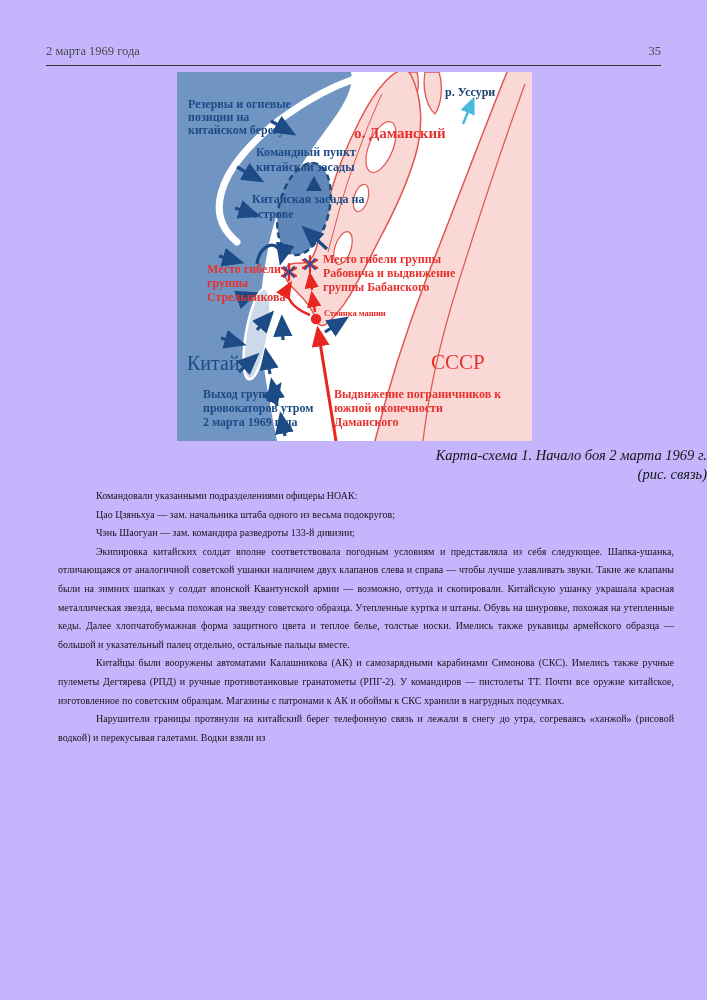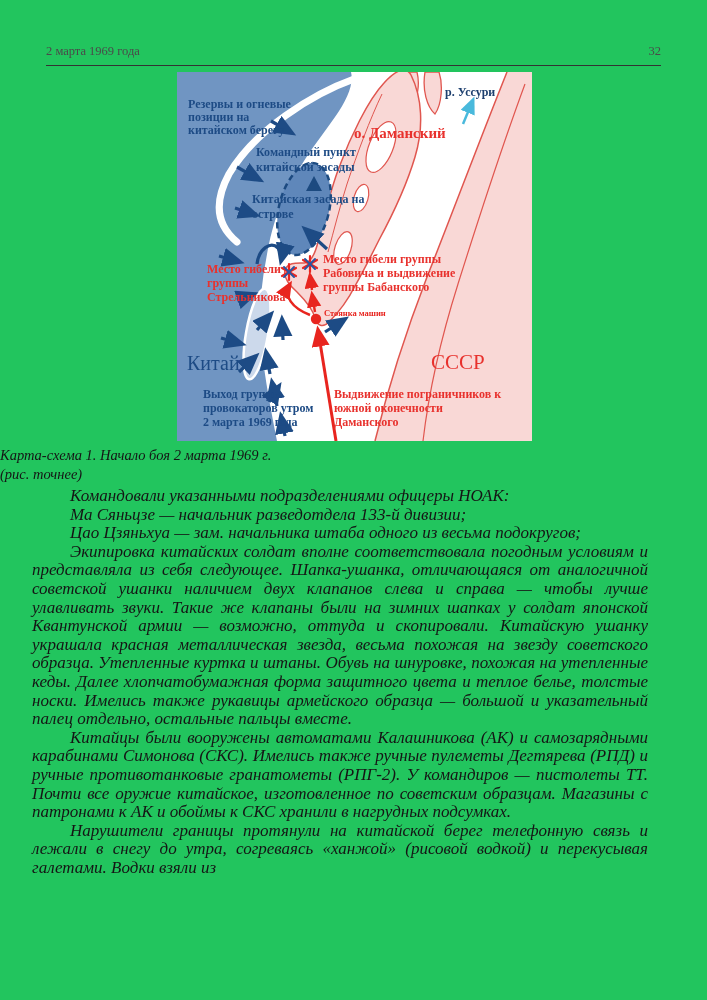--- a/index.html
+++ b/index.html
@@ -1,43 +1,43 @@
 <!DOCTYPE html>
 <html><head>
 <meta charset="utf-8">
 <style>
   html,body{margin:0;padding:0;background:#ffffff;}
-  .page{position:relative;width:707px;height:1000px;background:#22c55e;overflow:hidden;
+  .page{position:relative;width:707px;height:1000px;background:#c4b5fd;overflow:hidden;
         font-family:"Liberation Serif", serif;color:#111;}
   .runhead{position:absolute;left:46px;right:46px;top:44px;display:flex;
            justify-content:space-between;font-size:12.5px;color:#4a4a4a;
            border-bottom:1.6px solid #333;padding-bottom:6px;}
   .mapwrap{position:absolute;left:177px;top:72px;width:355px;height:369px;}
-  .caption{position:absolute;top:446px;left:0;width:707px;text-align:left;
+  .caption{position:absolute;top:446px;left:0;width:707px;text-align:right;
            font-style:italic;font-size:14.5px;line-height:19px;color:#151515;}
-  .body{position:absolute;top:487px;left:32px;width:616px;text-align:justify;
-        font-size:17px;line-height:18.6px;color:#151515;font-style:italic;}
+  .body{position:absolute;top:487px;left:58px;width:616px;text-align:justify;
+        font-size:10px;line-height:18.6px;color:#151515;}
   .body p{margin:0;text-indent:38px;}
   svg text{font-family:"Liberation Serif", serif;}
   .mnavy{fill:#1d4b85;font-weight:600;font-size:12px;}
   .mred{fill:#e8312d;font-weight:600;font-size:12px;}
   .mbig-navy{fill:#1d4b85;font-size:20px;}
   .mbig-red{fill:#e8312d;font-size:21px;}
   .misland{fill:#e8312d;font-weight:700;font-size:15px;}
   .mriver{fill:#1d3f6e;font-weight:700;font-size:12px;}
   .mparking{fill:#e8251f;font-weight:700;font-size:8.5px;}
 </style>
 </head>
 <body>
 
 <div class="page">
 
   <div class="runhead">
     <span>2 марта 1969 года</span>
-    <span>32</span>
+    <span>35</span>
   </div>
 
   <div class="mapwrap">
     <svg width="355" height="369" viewBox="0 0 355 369">
       <defs>
         <marker id="an" markerWidth="8" markerHeight="8" refX="5.5" refY="3" orient="auto">
           <path d="M0,0 L7,3 L0,6 Z" fill="#1d4b85"></path>
         </marker>
         <marker id="ar" markerWidth="8" markerHeight="8" refX="5.5" refY="3" orient="auto">
           <path d="M0,0 L7,3 L0,6 Z" fill="#e8251f"></path>
@@ -157,25 +157,25 @@
       <text class="mred">
         <tspan x="157" y="326">Выдвижение пограничников к</tspan>
         <tspan x="157" y="340">южной оконечности</tspan>
         <tspan x="157" y="354">Даманского</tspan>
       </text>
     </svg>
   </div>
 
   <div class="caption">
     <div>Карта-схема 1. Начало боя 2 марта 1969 г.</div>
-    <div>(рис. точнее)</div>
+    <div>(рис. связь)</div>
   </div>
 
   <div class="body">
     <p>Командовали указанными подразделениями офицеры НОАК:</p>
-    <p>Ма Сяньцзе — начальник разведотдела 133-й дивизии;</p>
     <p>Цао Цзяньхуа — зам. начальника штаба одного из весьма подокругов;</p>
+    <p>Чэнь Шаогуан — зам. командира разведроты 133-й дивизии;</p>
     <p>Экипировка китайских солдат вполне соответствовала погодным условиям и представляла из себя следующее. Шапка-ушанка, отличающаяся от аналогичной советской ушанки наличием двух клапанов слева и справа — чтобы лучше улавливать звуки. Такие же клапаны были на зимних шапках у солдат японской Квантунской армии — возможно, оттуда и скопировали. Китайскую ушанку украшала красная металлическая звезда, весьма похожая на звезду советского образца. Утепленные куртка и штаны. Обувь на шнуровке, похожая на утепленные кеды. Далее хлопчатобумажная форма защитного цвета и теплое белье, толстые носки. Имелись также рукавицы армейского образца — большой и указательный палец отдельно, остальные пальцы вместе.</p>
     <p>Китайцы были вооружены автоматами Калашникова (АК) и самозарядными карабинами Симонова (СКС). Имелись также ручные пулеметы Дегтярева (РПД) и ручные противотанковые гранатометы (РПГ-2). У командиров — пистолеты ТТ. Почти все оружие китайское, изготовленное по советским образцам. Магазины с патронами к АК и обоймы к СКС хранили в нагрудных подсумках.</p>
-    <p>Нарушители границы протянули на китайской берег телефонную связь и лежали в снегу до утра, согреваясь «ханжой» (рисовой водкой) и перекусывая галетами. Водки взяли из</p>
+    <p>Нарушители границы протянули на китайский берег телефонную связь и лежали в снегу до утра, согреваясь «ханжой» (рисовой водкой) и перекусывая галетами. Водки взяли из</p>
   </div>
 
 </div>
 
 </body></html>

